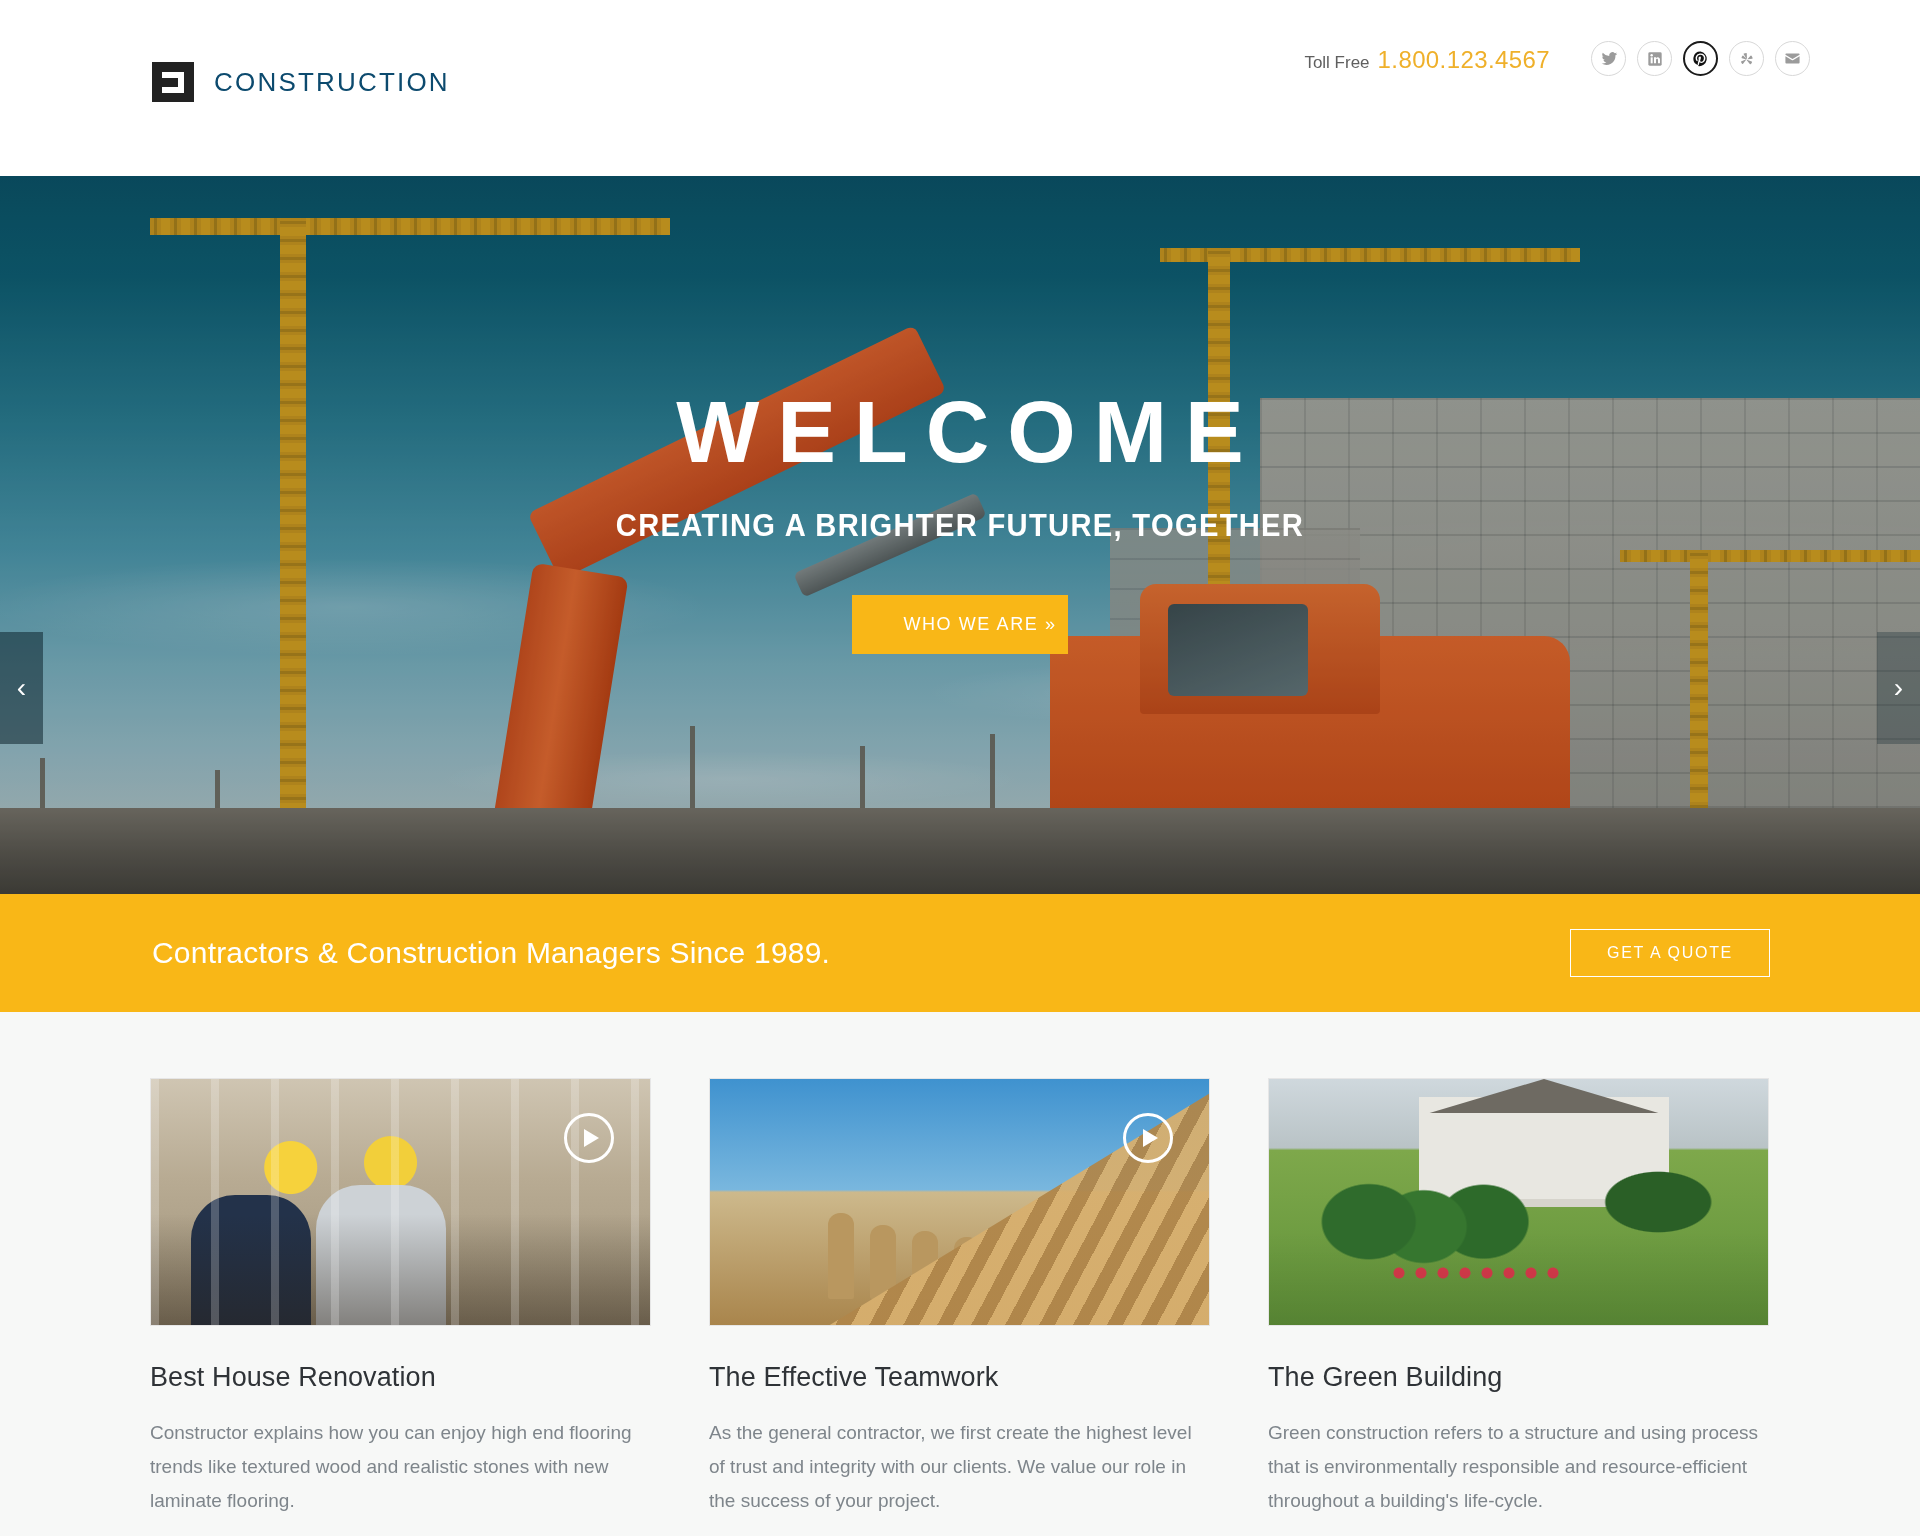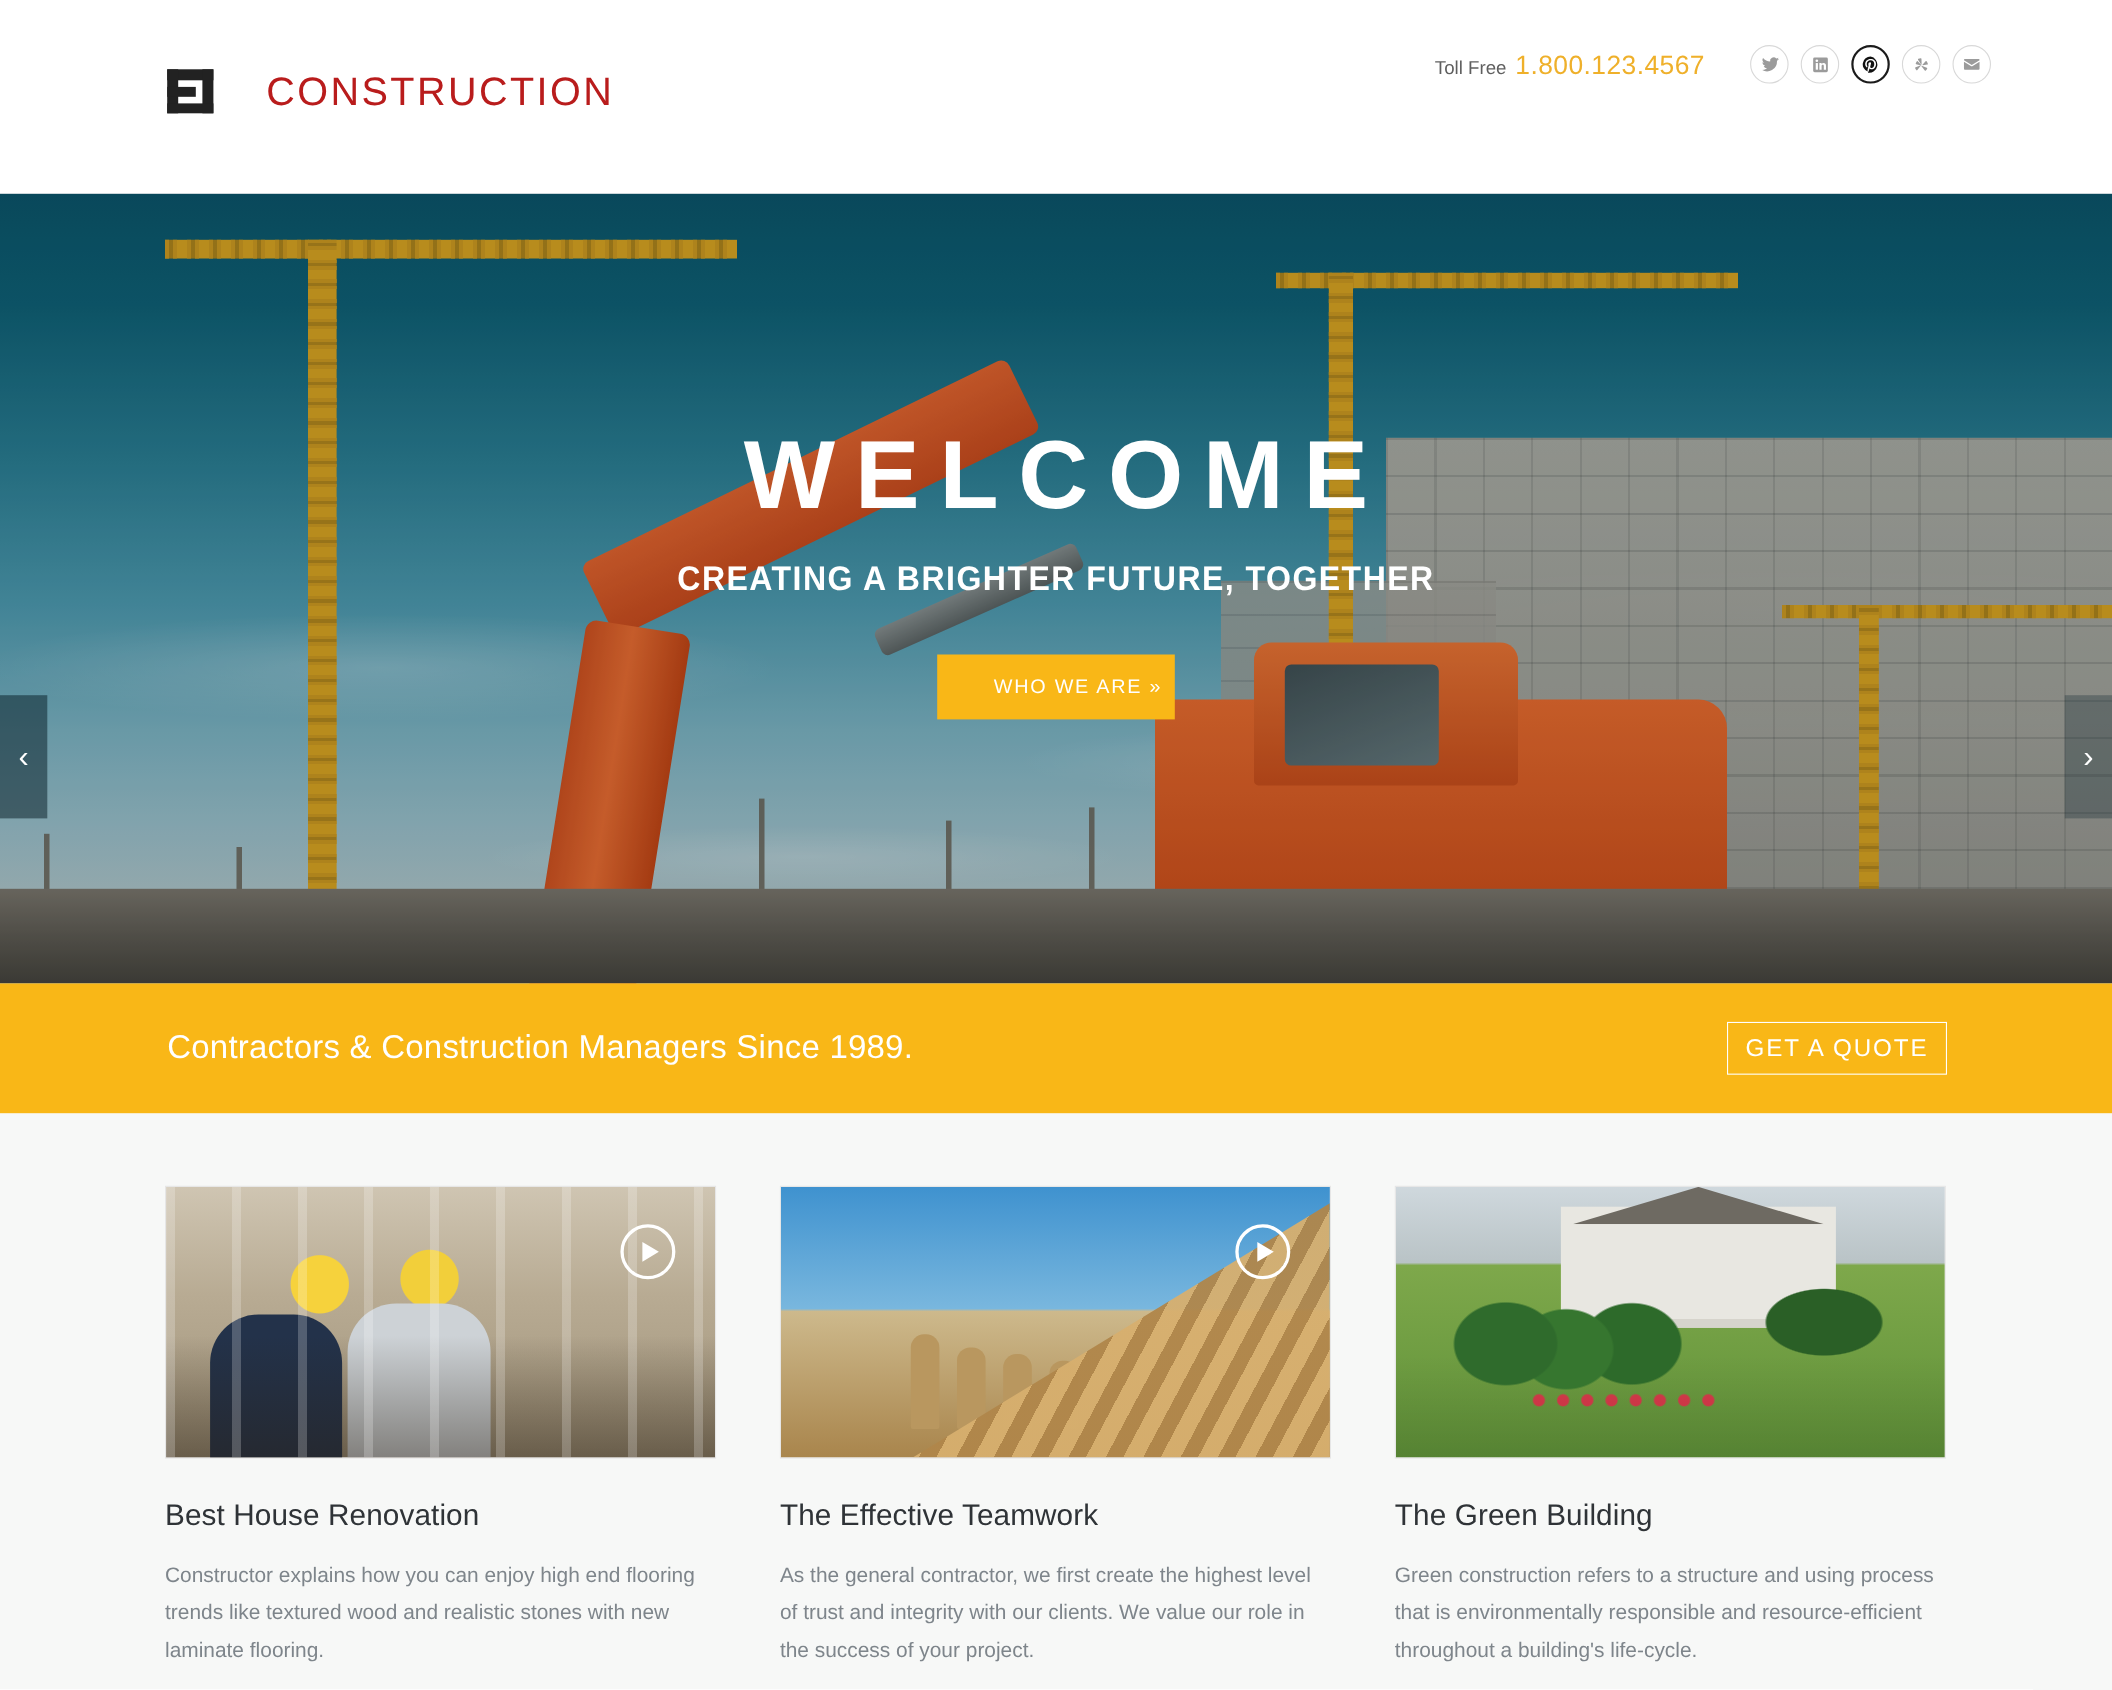--- a/index.html
+++ b/index.html
@@ -53,26 +53,25 @@
   
   .lm-right { left: 32px; top: 0;    width: 10px; height: 40px; }
   
   .lm-left  { left: 0;    top: 0;    width: 10px; height: 40px; }
   
   .lm-mid   { left: 0;    top: 16px; width: 26px; height: 9px; }
   
   .lm-bot   { left: 0;    top: 31px; width: 42px; height: 9px; }
 
   .logo-text {
-    font-size: 36px;
+    font-size: 26px;
     letter-spacing: 2.2px;
-    color: #b91c1c;
+    color: #0c4a6e;
     font-weight: 400;
     white-space: nowrap;
-    margin-left: 28px;
   }
 
   
   .toll-wrap {
     position: absolute;
     right: 370px;
     top: 46px;
     display: flex;
     align-items: baseline;
     gap: 8px;
@@ -386,21 +385,21 @@
     white-space: nowrap;
   }
   .strip-btn {
     position: absolute;
     right: 150px;
     width: 200px;
     height: 48px;
     border: 1.6px solid #ffffff;
     background: transparent;
     color: #ffffff;
-    font-size: 22px;
+    font-size: 16px;
     letter-spacing: 1.7px;
     display: flex;
     align-items: center;
     justify-content: center;
     cursor: pointer;
     font-family: "Liberation Sans", sans-serif;
   }
 
   
   .cards-section {

